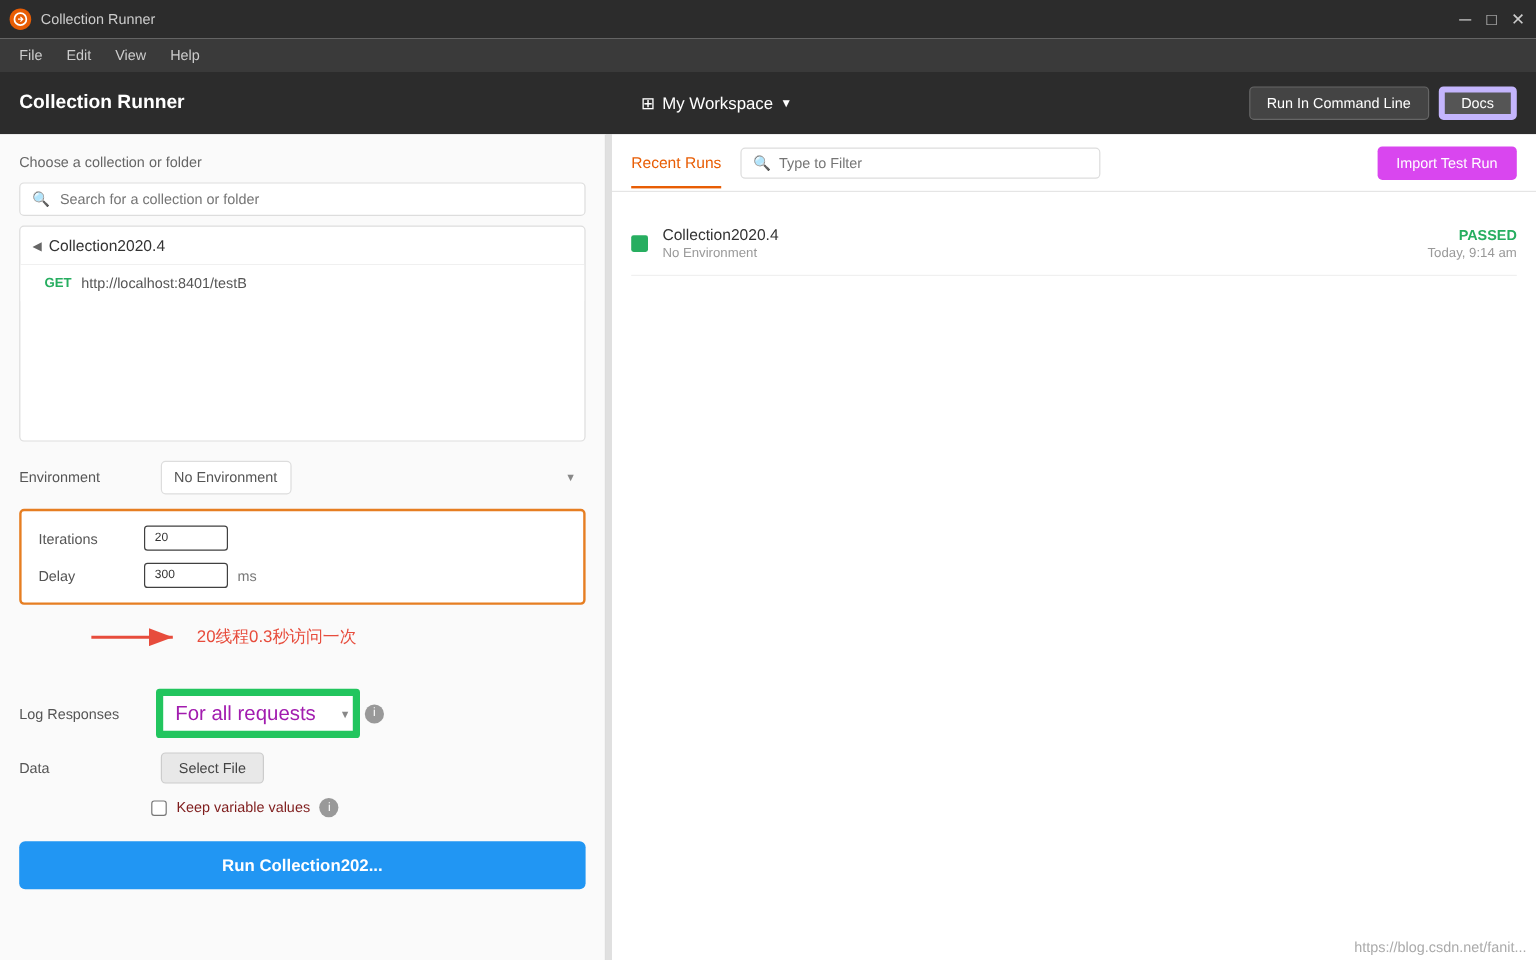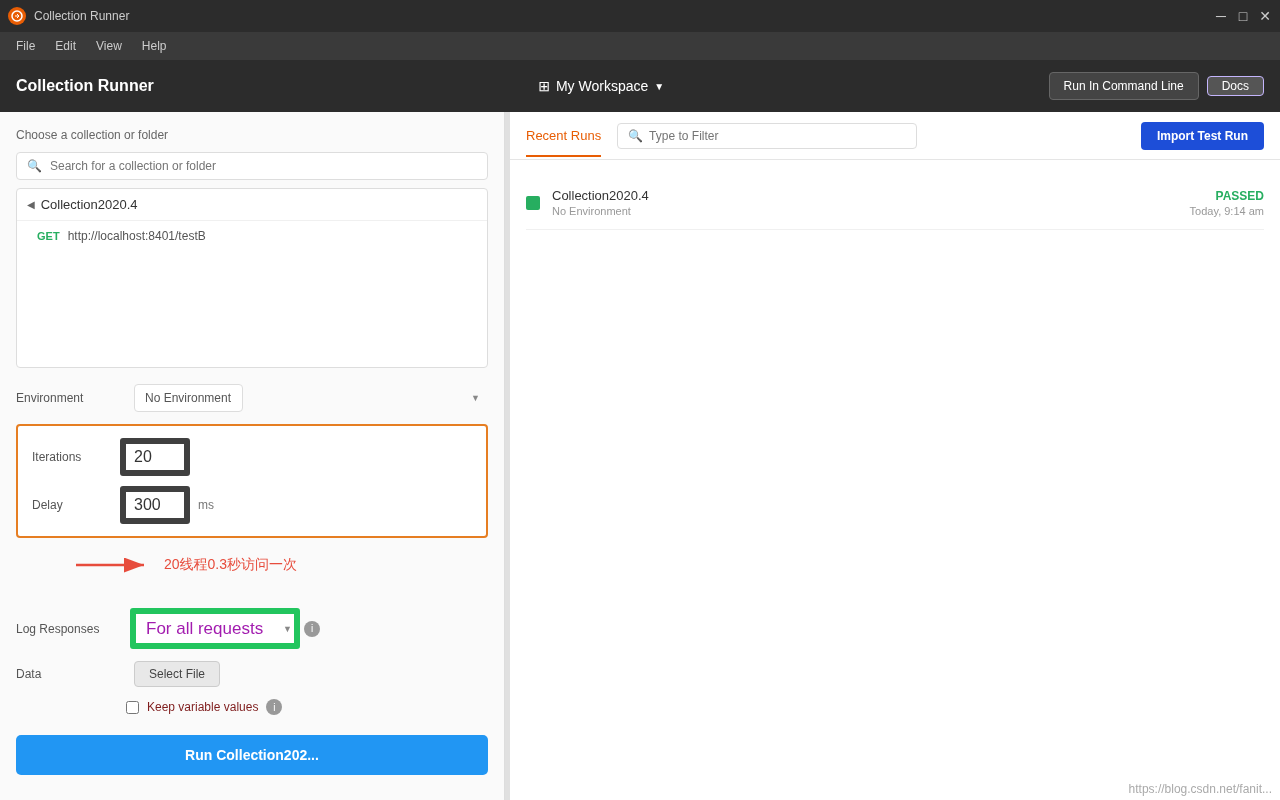--- a/index.html
+++ b/index.html
@@ -98,21 +98,21 @@
       color: #fff;
       border: 1px solid #666;
       border-radius: 4px;
       padding: 6px 14px;
       font-size: 12px;
       cursor: pointer;
     }
     .btn-docs {
       background: #555;
       color: #fff;
-      border: 1px solid #c4b5fd;
+      border: 5px solid #c4b5fd;
       border-radius: 4px;
       padding: 2px 14px;
       font-size: 12px;
       cursor: pointer;
     }
 
     
     .main-layout {
       display: flex;
       height: calc(800px - 32px - 28px - 52px);
@@ -247,23 +247,23 @@
     }
     .iter-row:last-child { margin-bottom: 0; }
     .iter-label {
       font-size: 12px;
       color: #555;
       width: 80px;
     }
     .iter-input {
       width: 70px;
       padding: 4px 8px;
-      border: 6px solid #404040;
+      border: 1px solid #404040;
       border-radius: 3px;
-      font-size: 16px;
+      font-size: 10px;
       color: #333;
       text-align: left;
     }
     .iter-unit {
       font-size: 12px;
       color: #777;
     }
 
     
     .annotation-area {
@@ -414,28 +414,28 @@
       flex: 1;
       max-width: 300px;
     }
     .filter-box input {
       border: none; outline: none;
       font-size: 12px; color: #999;
       flex: 1; background: transparent;
     }
 
     .btn-import {
-      background: #1d4ed8;
+      background: #d946ef;
       color: #fff;
       border: none;
       border-radius: 4px;
       padding: 7px 16px;
       font-size: 12px;
       cursor: pointer;
-      font-weight: 700;
+      font-weight: 400;
       margin-left: auto;
     }
 
     .runs-list {
       padding: 16px;
     }
     .run-item {
       display: flex;
       align-items: center;
       padding: 12px 0;

